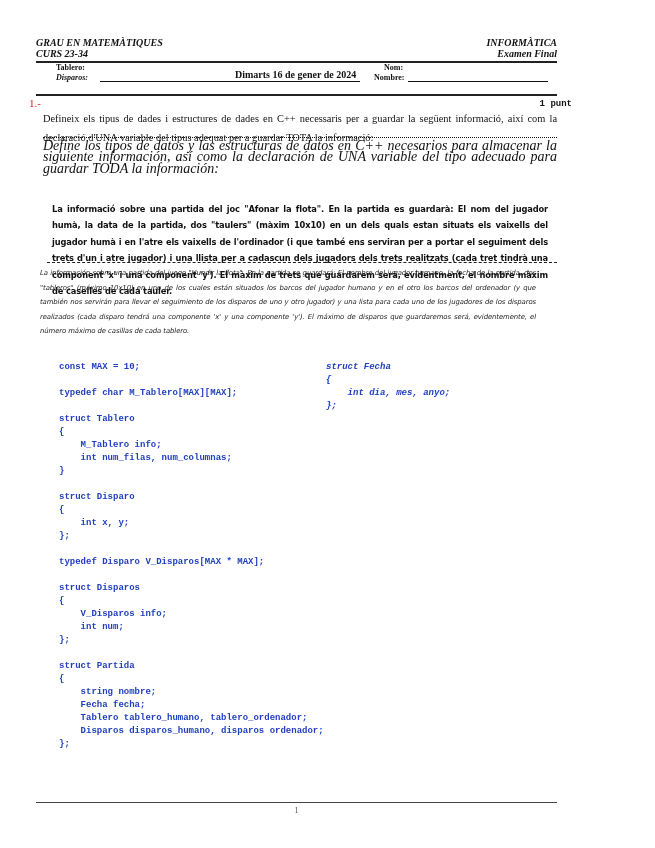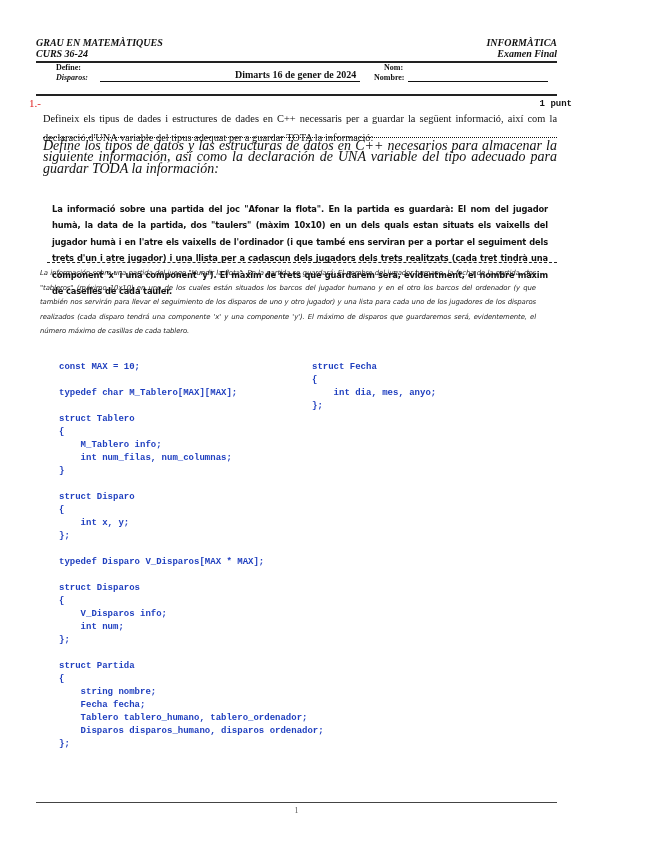--- a/index.html
+++ b/index.html
@@ -27,44 +27,44 @@
   .stmt { position: absolute; left: 43px; width: 514px; top: 109px; font-size: 10.4px; line-height: 19px; text-align: justify; }
   .dotted { position: absolute; left: 43px; width: 514px; top: 137px; border-top: 1px dotted #111; }
   .stmt-es { position: absolute; left: 43px; width: 514px; top: 140px; font-size: 14px; line-height: 11.4px; font-style: italic; text-align: justify; }
 
   .desc { position: absolute; left: 52px; width: 496px; top: 166px; font-family: "DejaVu Sans", sans-serif; font-size: 8.3px; line-height: 16.4px; text-align: justify; font-weight: bold; color: #111; letter-spacing: -0.15px; margin-top: 35px; }
   .dashed { position: absolute; left: 47px; width: 510px; top: 262px; border-top: 1px dashed #222; }
   .desc-es { position: absolute; left: 40px; width: 496px; top: 266px; font-family: "DejaVu Sans", sans-serif; font-size: 6.9px; line-height: 14.6px; font-style: italic; text-align: justify; color: #222; letter-spacing: -0.1px; }
 
   .code { position: absolute; font-family: "Liberation Mono", monospace; font-weight: bold; font-size: 9px; line-height: 13px; color: #1f3fbf; white-space: pre; margin: 0; }
   .code-left { left: 59px; top: 361px; }
-  .code-right { left: 312px; top: 361px; }
+  .code-right { left: 326px; top: 361px; font-style: italic; }
 
   .foot-rule { position: absolute; left: 36px; width: 521px; top: 802px; border-top: 1px solid #444; }
   .foot-num { position: absolute; left: 0; width: 593px; top: 806px; text-align: center; font-size: 8px; color: #555; }
 </style>
 </head>
 <body>
 
 <div class="page">
   <div class="hdr">
     <div class="l">
       <div>GRAU EN MATEMÀTIQUES</div>
-      <div>CURS 36-24</div>
+      <div>CURS 23-34</div>
     </div>
     <div class="c">Dimarts 16 de gener de 2024</div>
     <div class="r">
       <div>INFORMÀTICA</div>
       <div>Examen Final</div>
     </div>
   </div>
   <div class="hdr-rule"></div>
 
   <div class="namerow">
-    <span class="lbl1">Define:</span>
+    <span class="lbl1">Tablero:</span>
     <span class="lbl1i">Disparos:</span>
     <span class="line1"></span>
     <span class="lbl2">Nom:</span>
     <span class="lbl2i">Nombre:</span>
     <span class="line2"></span>
   </div>
 
   <div class="q-rule"></div>
   <div class="q-num">1.-</div>
   <div class="q-pts">1 punt</div>

